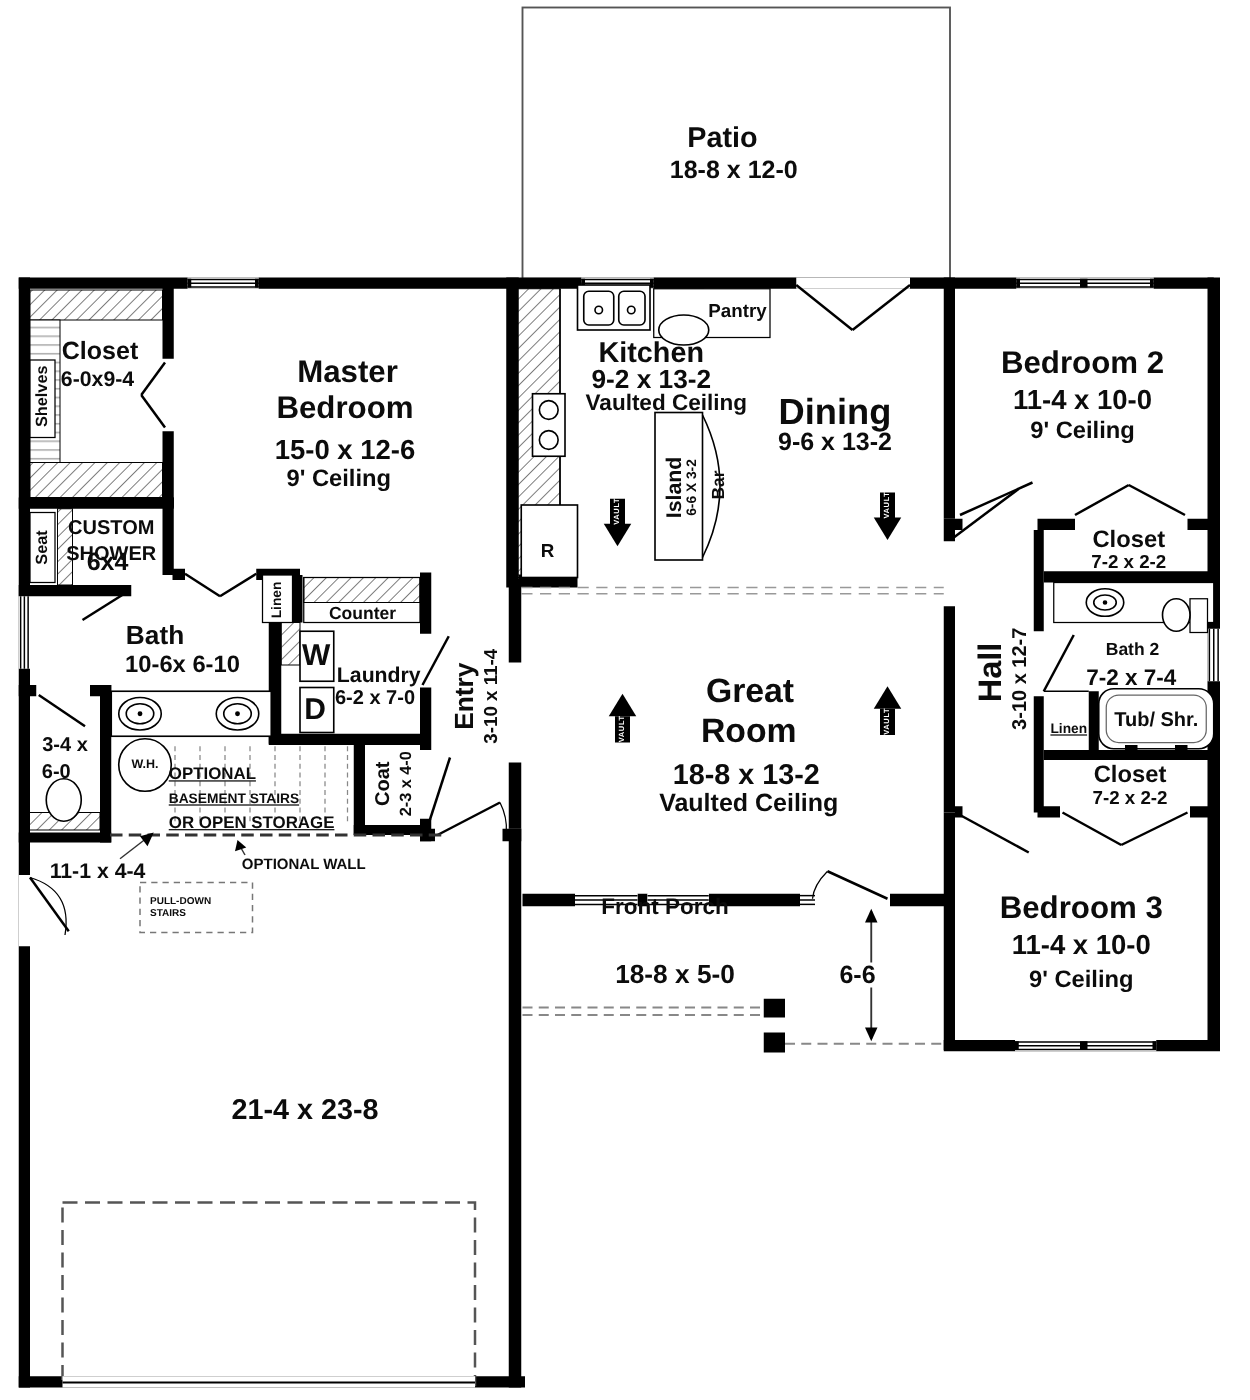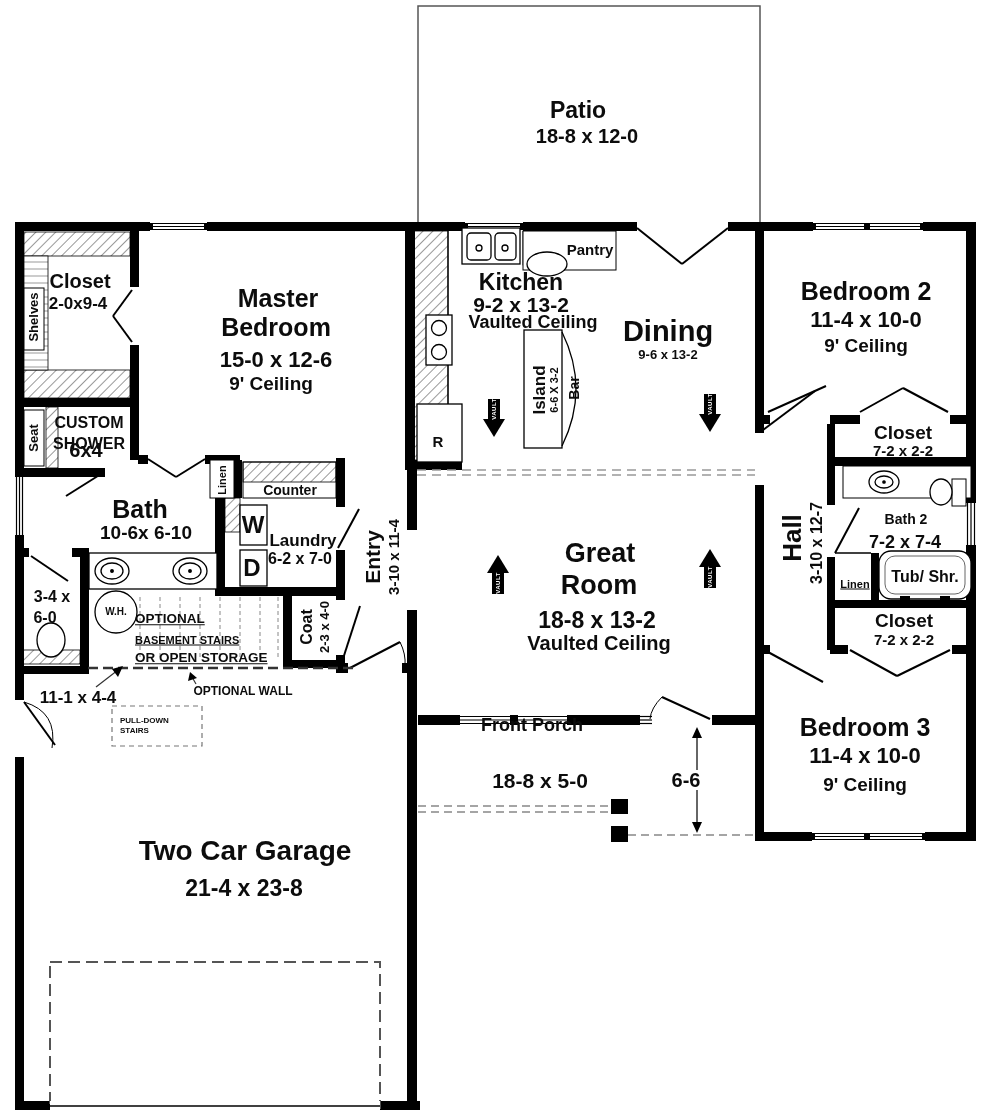--- a/index.html
+++ b/index.html
@@ -300,34 +300,34 @@
         <rect x="492" y="573" width="12" height="21"></rect>
     <polygon points="699,567 721,567 710,549"></polygon>
         <rect x="704" y="567" width="12" height="21"></rect>
   </g>
 </svg>
 
 <div class="lbl" style="left:578px;top:110px;font-size:23px">Patio</div>
 <div class="lbl" style="left:587px;top:136px;font-size:20px">18-8 x 12-0</div>
 
 <div class="lbl" style="left:80px;top:281px;font-size:20px">Closet</div>
-<div class="lbl" style="left:78px;top:303px;font-size:17px">2-0x9-4</div>
+<div class="lbl" style="left:78px;top:303px;font-size:17px">6-0x9-4</div>
 <div class="lbl rot" style="left:33px;top:317px;font-size:13px">Shelves</div>
 
 <div class="lbl" style="left:278px;top:298px;font-size:25px">Master</div>
 <div class="lbl" style="left:276px;top:327px;font-size:25px">Bedroom</div>
 <div class="lbl" style="left:276px;top:360px;font-size:22px">15-0 x 12-6</div>
 <div class="lbl" style="left:271px;top:383px;font-size:19px">9' Ceiling</div>
 
 <div class="lbl" style="left:89px;top:423px;font-size:16px">CUSTOM</div>
 <div class="lbl" style="left:89px;top:444px;font-size:16px">SHOWER</div>
 <div class="lbl" style="left:86px;top:450px;font-size:20px">6x4</div>
 <div class="lbl rot" style="left:33px;top:438px;font-size:13px">Seat</div>
 
-<div class="lbl" style="left:140px;top:509px;font-size:25px">Bath</div>
+<div class="lbl" style="left:124px;top:509px;font-size:21px">Bath</div>
 <div class="lbl" style="left:146px;top:532px;font-size:19px">10-6x 6-10</div>
 
 <div class="lbl" style="left:52px;top:597px;font-size:16px">3-4 x</div>
 <div class="lbl" style="left:45px;top:618px;font-size:16px">6-0</div>
 <div class="lbl" style="left:116px;top:612px;font-size:10px">W.H.</div>
 
 <div class="lbl la und" style="left:135px;top:619px;font-size:13.5px">OPTIONAL</div>
 <div class="lbl la und" style="left:135px;top:640px;font-size:11px">BASEMENT STAIRS</div>
 <div class="lbl la und" style="left:135px;top:658px;font-size:13.5px">OR OPEN STORAGE</div>
 <div class="lbl" style="left:78px;top:697px;font-size:17px">11-1 x 4-4</div>
@@ -352,21 +352,21 @@
 <div class="lbl" style="left:521px;top:304px;font-size:21px">9-2 x 13-2</div>
 <div class="lbl" style="left:533px;top:322px;font-size:18px">Vaulted Ceiling</div>
 <div class="lbl" style="left:590px;top:249px;font-size:15px">Pantry</div>
 <div class="lbl" style="left:438px;top:441px;font-size:15px">R</div>
 
 <div class="lbl rot" style="left:539px;top:390px;font-size:17px">Island</div>
 <div class="lbl rot" style="left:554px;top:390px;font-size:11px">6-6 X 3-2</div>
 <div class="lbl rot" style="left:574px;top:388px;font-size:14px">Bar</div>
 
 <div class="lbl" style="left:668px;top:331px;font-size:29px">Dining</div>
-<div class="lbl" style="left:668px;top:354px;font-size:13px">9-6 x 13-2</div>
+<div class="lbl" style="left:668px;top:354px;font-size:20px">9-6 x 13-2</div>
 
 <div class="lbl" style="left:866px;top:291px;font-size:25px">Bedroom 2</div>
 <div class="lbl" style="left:866px;top:320px;font-size:22px">11-4 x 10-0</div>
 <div class="lbl" style="left:866px;top:345px;font-size:19px">9' Ceiling</div>
 
 <div class="lbl" style="left:903px;top:432px;font-size:19px">Closet</div>
 <div class="lbl" style="left:903px;top:450px;font-size:15px">7-2 x 2-2</div>
 
 <div class="lbl rot" style="left:792px;top:538px;font-size:26px">Hall</div>
 <div class="lbl rot" style="left:817px;top:543px;font-size:16px">3-10 x 12-7</div>
@@ -385,21 +385,20 @@
 <div class="lbl" style="left:599px;top:643px;font-size:20px">Vaulted Ceiling</div>
 
 <div class="lbl" style="left:532px;top:725px;font-size:18px">Front Porch</div>
 <div class="lbl" style="left:540px;top:780px;font-size:21px">18-8 x 5-0</div>
 <div class="lbl wbg" style="left:686px;top:780px;font-size:20px">6-6</div>
 
 <div class="lbl" style="left:865px;top:727px;font-size:25px">Bedroom 3</div>
 <div class="lbl" style="left:865px;top:756px;font-size:22px">11-4 x 10-0</div>
 <div class="lbl" style="left:865px;top:784px;font-size:19px">9' Ceiling</div>
 
-<div class="lbl" style="left:245px;top:851px;font-size:28px">Two Car Garage</div>
 <div class="lbl" style="left:244px;top:888px;font-size:23px">21-4 x 23-8</div>
 
 <div class="lbl rot vault" style="left:494px;top:409px">VAULT</div>
 <div class="lbl rot vault" style="left:710px;top:404px">VAULT</div>
 <div class="lbl rot vault" style="left:498px;top:583px">VAULT</div>
 <div class="lbl rot vault" style="left:710px;top:577px">VAULT</div>
 
 </div>
 
 </body></html>

